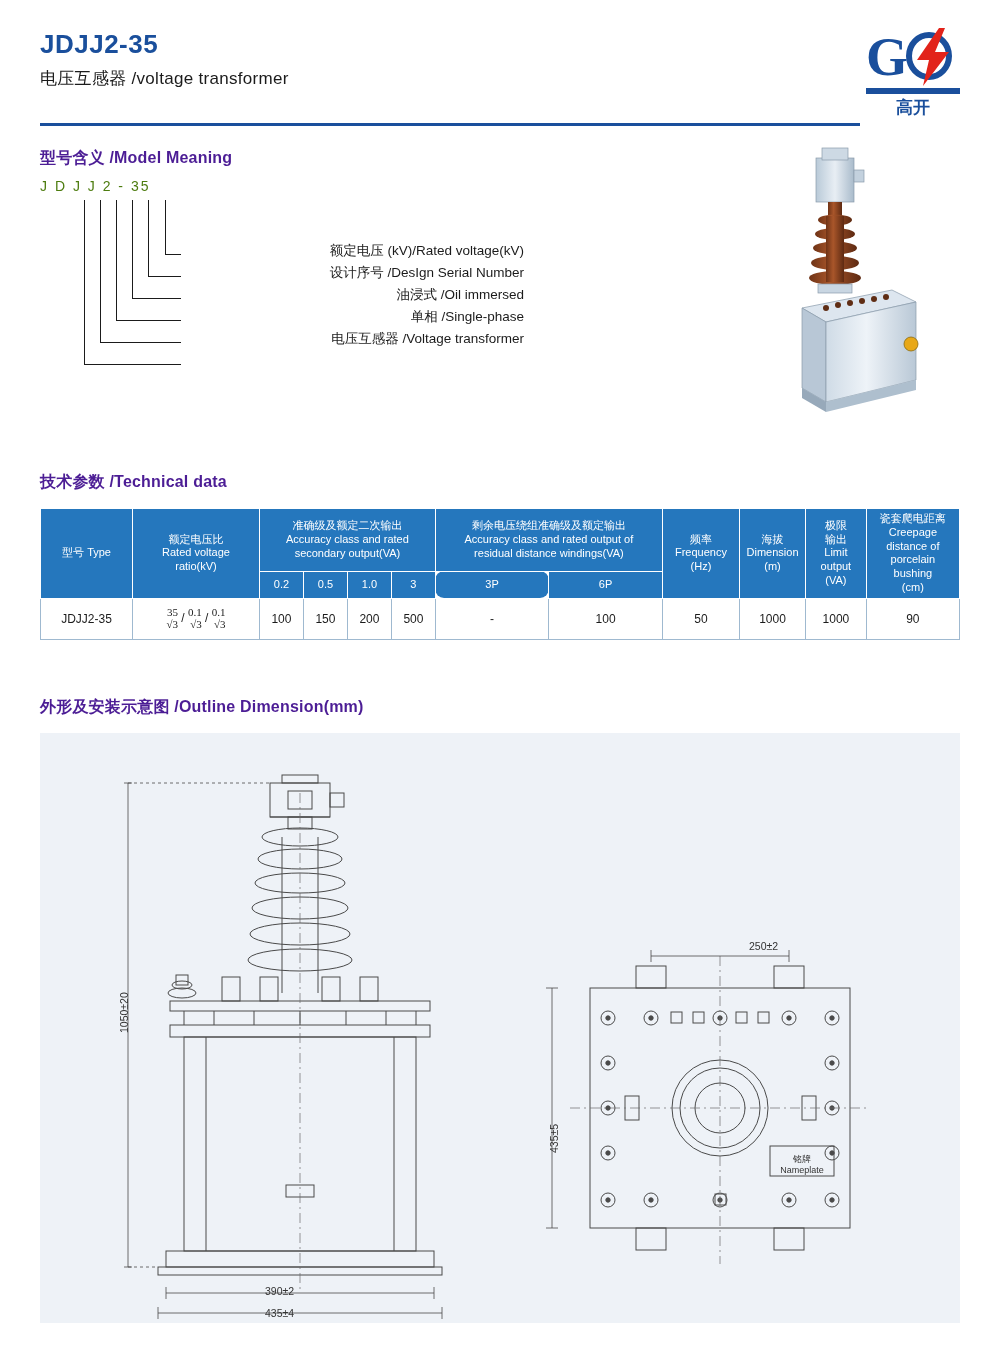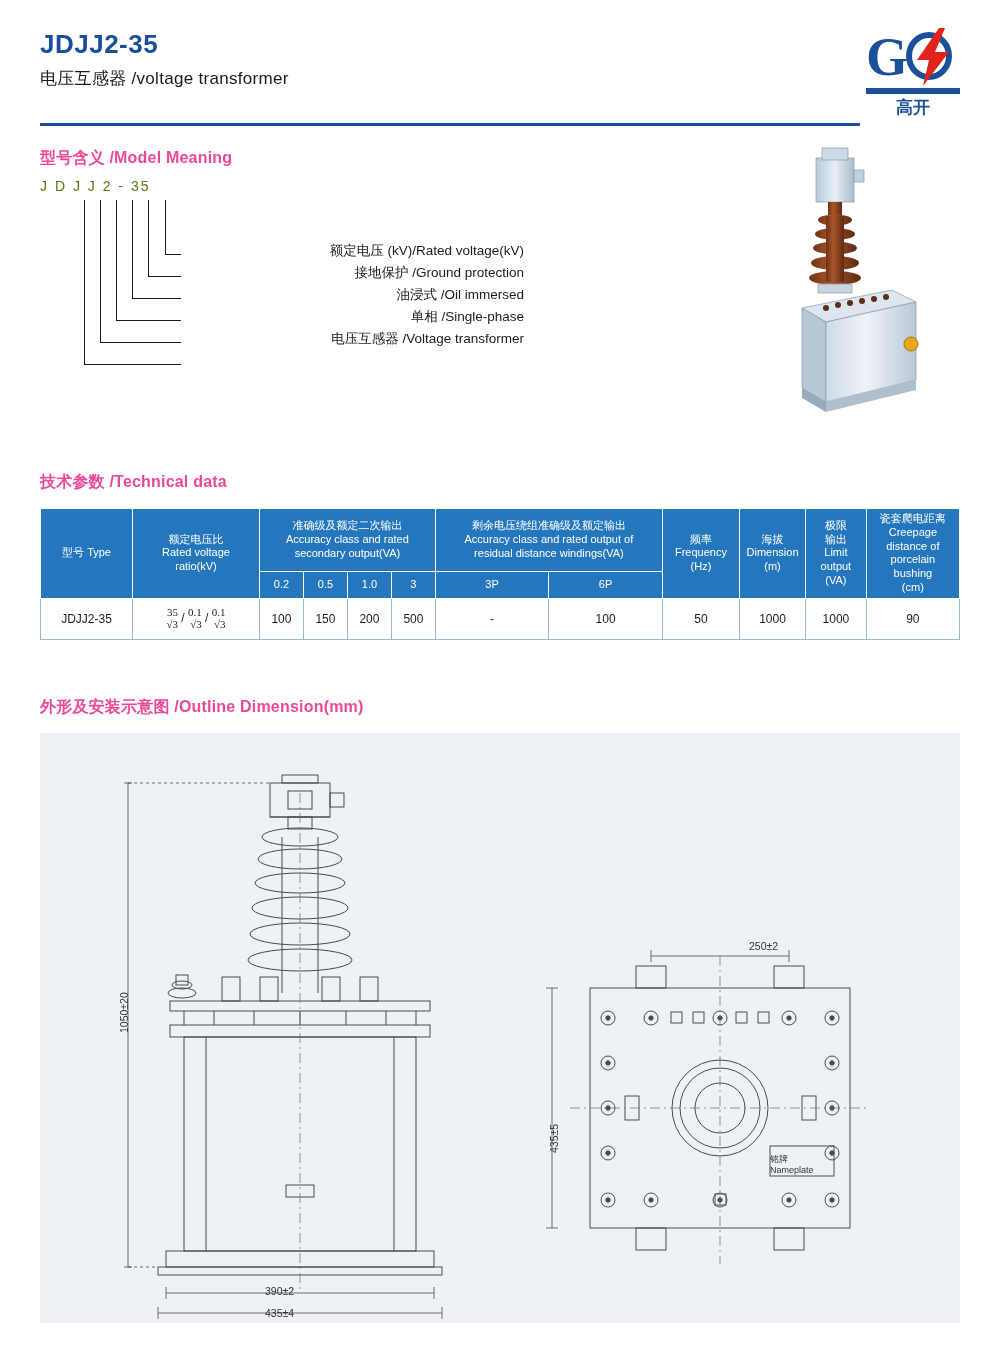--- a/index.html
+++ b/index.html
@@ -101,21 +101,21 @@
     text-align: center;
     font-size: 17px;
     font-weight: bold;
     color: #1a4f9c;
   }
 
   
   .sec-head {
     position: absolute;
     font-size: 16px;
-    color: #ec4899;
+    color: #4c1d95;
     font-weight: bold;
     letter-spacing: 0.2px;
   }
 
   
   .model-block {
     position: absolute;
     left: 40px;
     top: 178px;
     width: 480px;
@@ -222,20 +222,21 @@
     white-space: nowrap;
   }
   .rot {
     transform: rotate(-90deg);
     transform-origin: left top;
   }
   .np-label {
     position: absolute;
     font-size: 9px;
     color: #333;
+    text-align: center;
     line-height: 1.25;
   }
 </style>
 </head>
 <body>
 
 <div class="page">
 
   <div class="header">
     <div class="title-main">JDJJ2-35</div>
@@ -260,21 +261,21 @@
 
     <div class="leader" style="left:125px; top:22px; width:15px; height:54px;"></div>
     <div class="leader" style="left:108px; top:22px; width:32px; height:76px;"></div>
     <div class="leader" style="left:92px;  top:22px; width:48px; height:98px;"></div>
     <div class="leader" style="left:76px;  top:22px; width:64px; height:120px;"></div>
     <div class="leader" style="left:60px;  top:22px; width:80px; height:142px;"></div>
     <div class="leader" style="left:44px;  top:22px; width:96px; height:164px;"></div>
 
     <div class="model-labels">
       <div>额定电压 (kV)/Rated voltage(kV)</div>
-      <div>接地保护 /Ground protection</div>
+      <div>设计序号 /DesIgn Serial Number</div>
       <div>油浸式 /Oil immersed</div>
       <div>单相 /Single-phase</div>
       <div>电压互感器 /Voltage transformer</div>
     </div>
   </div>
 
   <svg class="photo" viewBox="0 0 200 290">
     <defs>
       <linearGradient id="boxg" x1="0" y1="0" x2="1" y2="0">
         <stop offset="0%" stop-color="#cfdbe6"></stop>
@@ -372,21 +373,21 @@
           <div>porcelain</div>
           <div>bushing</div>
           <div>(cm)</div>
         </th>
       </tr>
       <tr>
         <th style="width:41px;">0.2</th>
         <th style="width:41px;">0.5</th>
         <th style="width:41px;">1.0</th>
         <th style="width:41px;">3</th>
-        <th style="width:116px;">3P</th>
+        <th style="width:116px;border-radius:9px;">3P</th>
         <th style="width:116px;">6P</th>
       </tr>
     </thead>
     <tbody>
       <tr>
         <td>JDJJ2-35</td>
         <td>
           <span class="ratio">
             <span class="frac">
               <span class="num">35</span>

